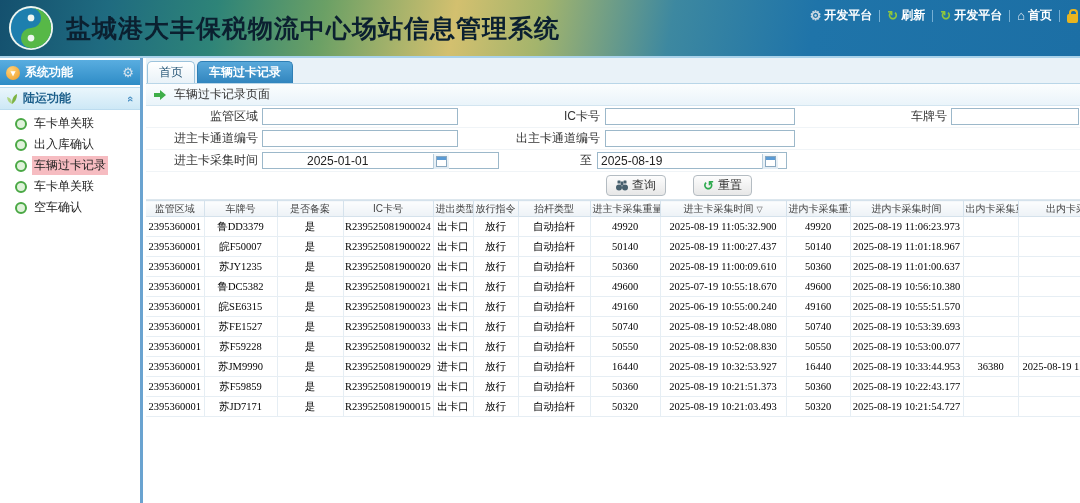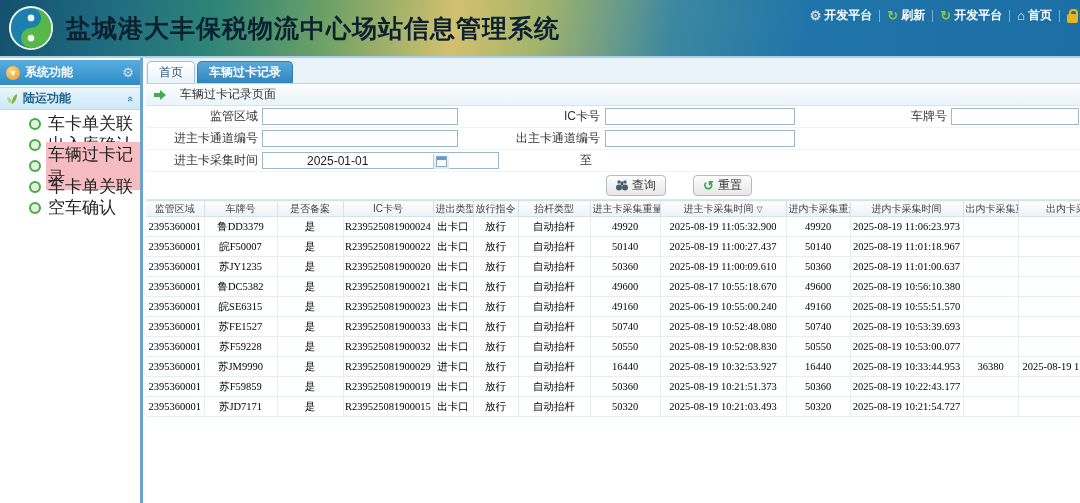--- a/index.html
+++ b/index.html
@@ -36,34 +36,34 @@
   .sb-orb{width:14px;height:14px;border-radius:50%;background:radial-gradient(circle at 35% 30%,#ffd27a,#ef9b23);
     color:#fff;font-size:9px;line-height:14px;text-align:center;flex:0 0 14px;}
   .sb-title-label{flex:1;font-family:Liberation Mono, monospace;}
   .sb-gear{color:#d7e4ee;font-size:13px;font-weight:normal;}
   .sb-section{height:21px;margin-top:2px;display:flex;align-items:center;gap:5px;padding:0 6px;
     background:linear-gradient(#eaf6fc,#cde8f6);border-top:1px solid #bcdcef;border-bottom:1px solid #bcdcef;
     color:#1a5e8a;font-size:12px;font-weight:bold;cursor:pointer;}
   .sb-section-label{flex:1;}
   .sb-chevron{color:#4a90c4;font-size:11px;transform:rotate(90deg);font-weight:bold;}
   .sbitems{list-style:none;margin:3px 0 0 0;padding:0;}
-  .sbitem{height:21px;display:flex;align-items:center;gap:5px;padding-left:1px;font-size:17px;color:#222;cursor:pointer;margin-left:28px;}
+  .sbitem{height:21px;display:flex;align-items:center;gap:5px;padding-left:15px;font-size:12px;color:#222;cursor:pointer;}
   .bullet{width:8px;height:8px;flex:0 0 8px;border-radius:50%;border:2px solid #4aa845;background:#dff2da;}
   .sbitem.sel .sblabel{background:#f6bcc1;}
   .sblabel{padding:1px 2px;}
 
   
   .tabbar{height:25px;background:#e9f2f8;border-bottom:1px solid #b9d6e8;display:flex;align-items:flex-end;padding-left:1px;gap:2px;}
   .tab{height:21px;display:flex;align-items:center;padding:0 11px;font-size:12px;color:#2c5a7a;
     border:1px solid #9cc3dc;border-bottom:none;border-radius:5px 5px 0 0;
     background:linear-gradient(#ffffff,#e9f2f8);cursor:pointer;}
   .tab.active{background:linear-gradient(#58a8da,#3185be);color:#fff;font-weight:bold;border-color:#2f7fb5;}
 
   
-  .panel-hdr{height:21px;display:flex;align-items:center;gap:14px;padding-left:8px;
+  .panel-hdr{height:21px;display:flex;align-items:center;gap:8px;padding-left:8px;
     background:linear-gradient(#fbfdfe,#eaf4fa);border-bottom:1px solid #d3e5f0;font-size:12px;color:#333;}
 
   
   .form{font-size:12px;color:#333;}
   .frow{height:21px;display:flex;align-items:center;border-bottom:1px solid #f0f4f7;}
   .flabel{text-align:right;white-space:nowrap;}
   .fl1{width:112px;} .fl2{width:134px;margin-left:8px;} .fl3{width:116px;margin-left:36px;}
   .fld{position:relative;display:inline-block;}
   .txt{height:15px;border:1px solid #9cb8ca;font-size:12px;padding:0 3px;font-family:"Liberation Sans",sans-serif;color:#222;}
   .w1{width:188px;margin-left:4px;} .w2{width:182px;margin-left:5px;} .w3{width:120px;margin-left:4px;}
@@ -202,20 +202,26 @@
         </div>
         <div class="frow">
           <span class="flabel fl1">进主卡采集时间</span>
           <span class="fld w1" style="margin-left:4px;">
             <input class="txt" style="width: 188px; padding-left: 44px;" value="2025-01-01">
             <span class="calbtn">
                 <span class="calglyph"></span>
               </span>
           </span>
           <span class="flabel fl2">至</span>
+          <span class="fld w2" style="margin-left:5px;">
+            <input class="txt" style="width: 182px;" value="2025-08-19">
+            <span class="calbtn">
+                <span class="calglyph"></span>
+              </span>
+          </span>
         </div>
         <div class="btnrow">
           <div class="btnrow-inner">
             <button class="btn">
               <svg width="12" height="11" viewBox="0 0 12 11">
                 <rect x="1.5" y="0.5" width="3" height="3" rx="0.5" fill="#47606e"></rect>
                 <rect x="7.5" y="0.5" width="3" height="3" rx="0.5" fill="#47606e"></rect>
                 <rect x="4.6" y="1.5" width="2.8" height="4" fill="#47606e"></rect>
                 <circle cx="3" cy="7.5" r="3" fill="#47606e"></circle>
                 <circle cx="9" cy="7.5" r="3" fill="#47606e"></circle>
@@ -313,21 +319,21 @@
               </tr>
               <tr>
                 <td>2395360001</td>
                 <td>鲁DC5382</td>
                 <td>是</td>
                 <td>R239525081900021</td>
                 <td>出卡口</td>
                 <td>放行</td>
                 <td>自动抬杆</td>
                 <td>49600</td>
-                <td>2025-08-17 10:55:18.670</td>
+                <td>2025-07-19 10:55:18.670</td>
                 <td>49600</td>
                 <td>2025-08-19 10:56:10.380</td>
                 <td></td>
                 <td></td>
               </tr>
               <tr>
                 <td>2395360001</td>
                 <td>皖SE6315</td>
                 <td>是</td>
                 <td>R239525081900023</td>

